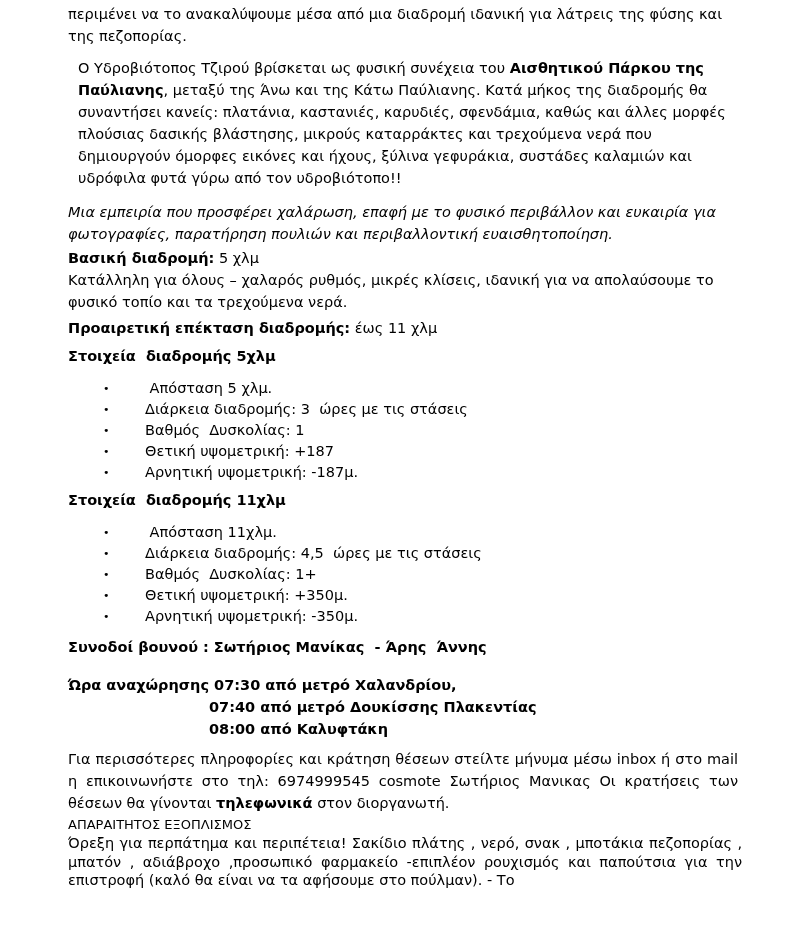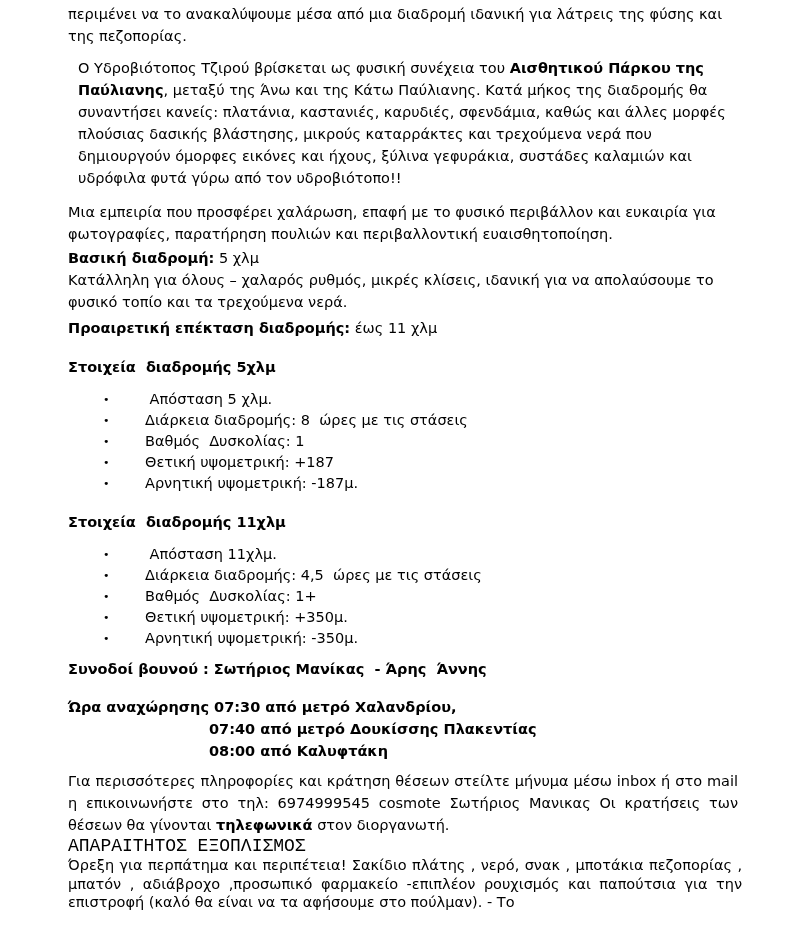--- a/index.html
+++ b/index.html
@@ -14,25 +14,25 @@
     font-size: 14.5px;
     line-height: 22px;
   }
   .pre { white-space: pre-wrap; }
   p { margin: 0; }
   .b { font-weight: bold; }
   .block { display: block; }
 
   .p-intro    { margin: 0 0 10px 0; }
   .p-wetland  { margin: 0 0 12px 10px; }
-  .p-exp      { margin: 0 0 2px 0; }
+  .p-exp      { margin: 0 0 2px 0; font-style: italic; }
   .sec-basic  { margin: 0 0 4px 0; }
   .sec-ext    { margin: 0 0 6px 0; }
 
-  .route-heading { font-weight: bold; margin: 17px 0 11px 0; }
+  .route-heading { font-weight: bold; margin: 6px 0 11px 0; }
 
   .bullet-list { list-style: none; margin: 0 0 4px 0; padding: 0; }
   .bullet-list.last { margin-bottom: 9px; }
   .bullet-list li {
     display: flex;
     line-height: 21px;
     padding-left: 35px;
   }
   .bullet-list .marker {
     width: 22px;
@@ -42,21 +42,21 @@
   }
   .bullet-list .li-text { flex: 1; margin-left: 20px; }
 
   .guides-line { font-weight: bold; margin: 6px 0 11px 0; }
 
   .departure { font-weight: bold; margin: 16px 0 8px 0; }
   .departure .dep-indent { display: block; padding-left: 141px; }
 
   .p-info { text-align: justify; margin: 0 4px 1px 0; }
 
-  .equipment-heading { line-height: 19px; margin: 1px 0 0 0; font-weight: normal; font-size: 18px; font-family: Liberation Mono, monospace; }
+  .equipment-heading { line-height: 19px; margin: 1px 0 0 0; font-weight: normal; font-size: 13px; }
   .p-equipment { text-align: justify; line-height: 18.5px; margin: 0; }
 </style>
 </head>
 <body>
 
 <p class="p-intro pre">περιμένει να το ανακαλύψουμε μέσα από μια διαδρομή ιδανική για λάτρεις της φύσης και της πεζοπορίας.</p>
 
 <p class="p-wetland pre"><span>Ο Υδροβιότοπος Τζιρού βρίσκεται ως φυσική συνέχεια του </span><span class="b">Αισθητικού Πάρκου της Παύλιανης</span><span>, μεταξύ της Άνω και της Κάτω Παύλιανης. Κατά μήκος της διαδρομής θα συναντήσει κανείς: πλατάνια, καστανιές, καρυδιές, σφενδάμια, καθώς και άλλες μορφές πλούσιας δασικής βλάστησης, μικρούς καταρράκτες και τρεχούμενα νερά που δημιουργούν όμορφες εικόνες και ήχους, ξύλινα γεφυράκια, συστάδες καλαμιών και υδρόφιλα φυτά γύρω από τον υδροβιότοπο!!</span></p>
 
 <p class="p-exp pre">Μια εμπειρία που προσφέρει χαλάρωση, επαφή με το φυσικό περιβάλλον και ευκαιρία για φωτογραφίες, παρατήρηση πουλιών και περιβαλλοντική ευαισθητοποίηση.</p>
@@ -67,21 +67,21 @@
 
 <p class="route-heading pre">Στοιχεία  διαδρομής 5χλμ</p>
 
 <ul class="bullet-list">
   <li>
       <span class="marker">•</span>
       <span class="li-text pre"> Απόσταση 5 χλμ.</span>
     </li>
   <li>
       <span class="marker">•</span>
-      <span class="li-text pre">Διάρκεια διαδρομής: 8  ώρες με τις στάσεις</span>
+      <span class="li-text pre">Διάρκεια διαδρομής: 3  ώρες με τις στάσεις</span>
     </li>
   <li>
       <span class="marker">•</span>
       <span class="li-text pre">Βαθμός  Δυσκολίας: 1</span>
     </li>
   <li>
       <span class="marker">•</span>
       <span class="li-text pre">Θετική υψομετρική: +187</span>
     </li>
   <li>

